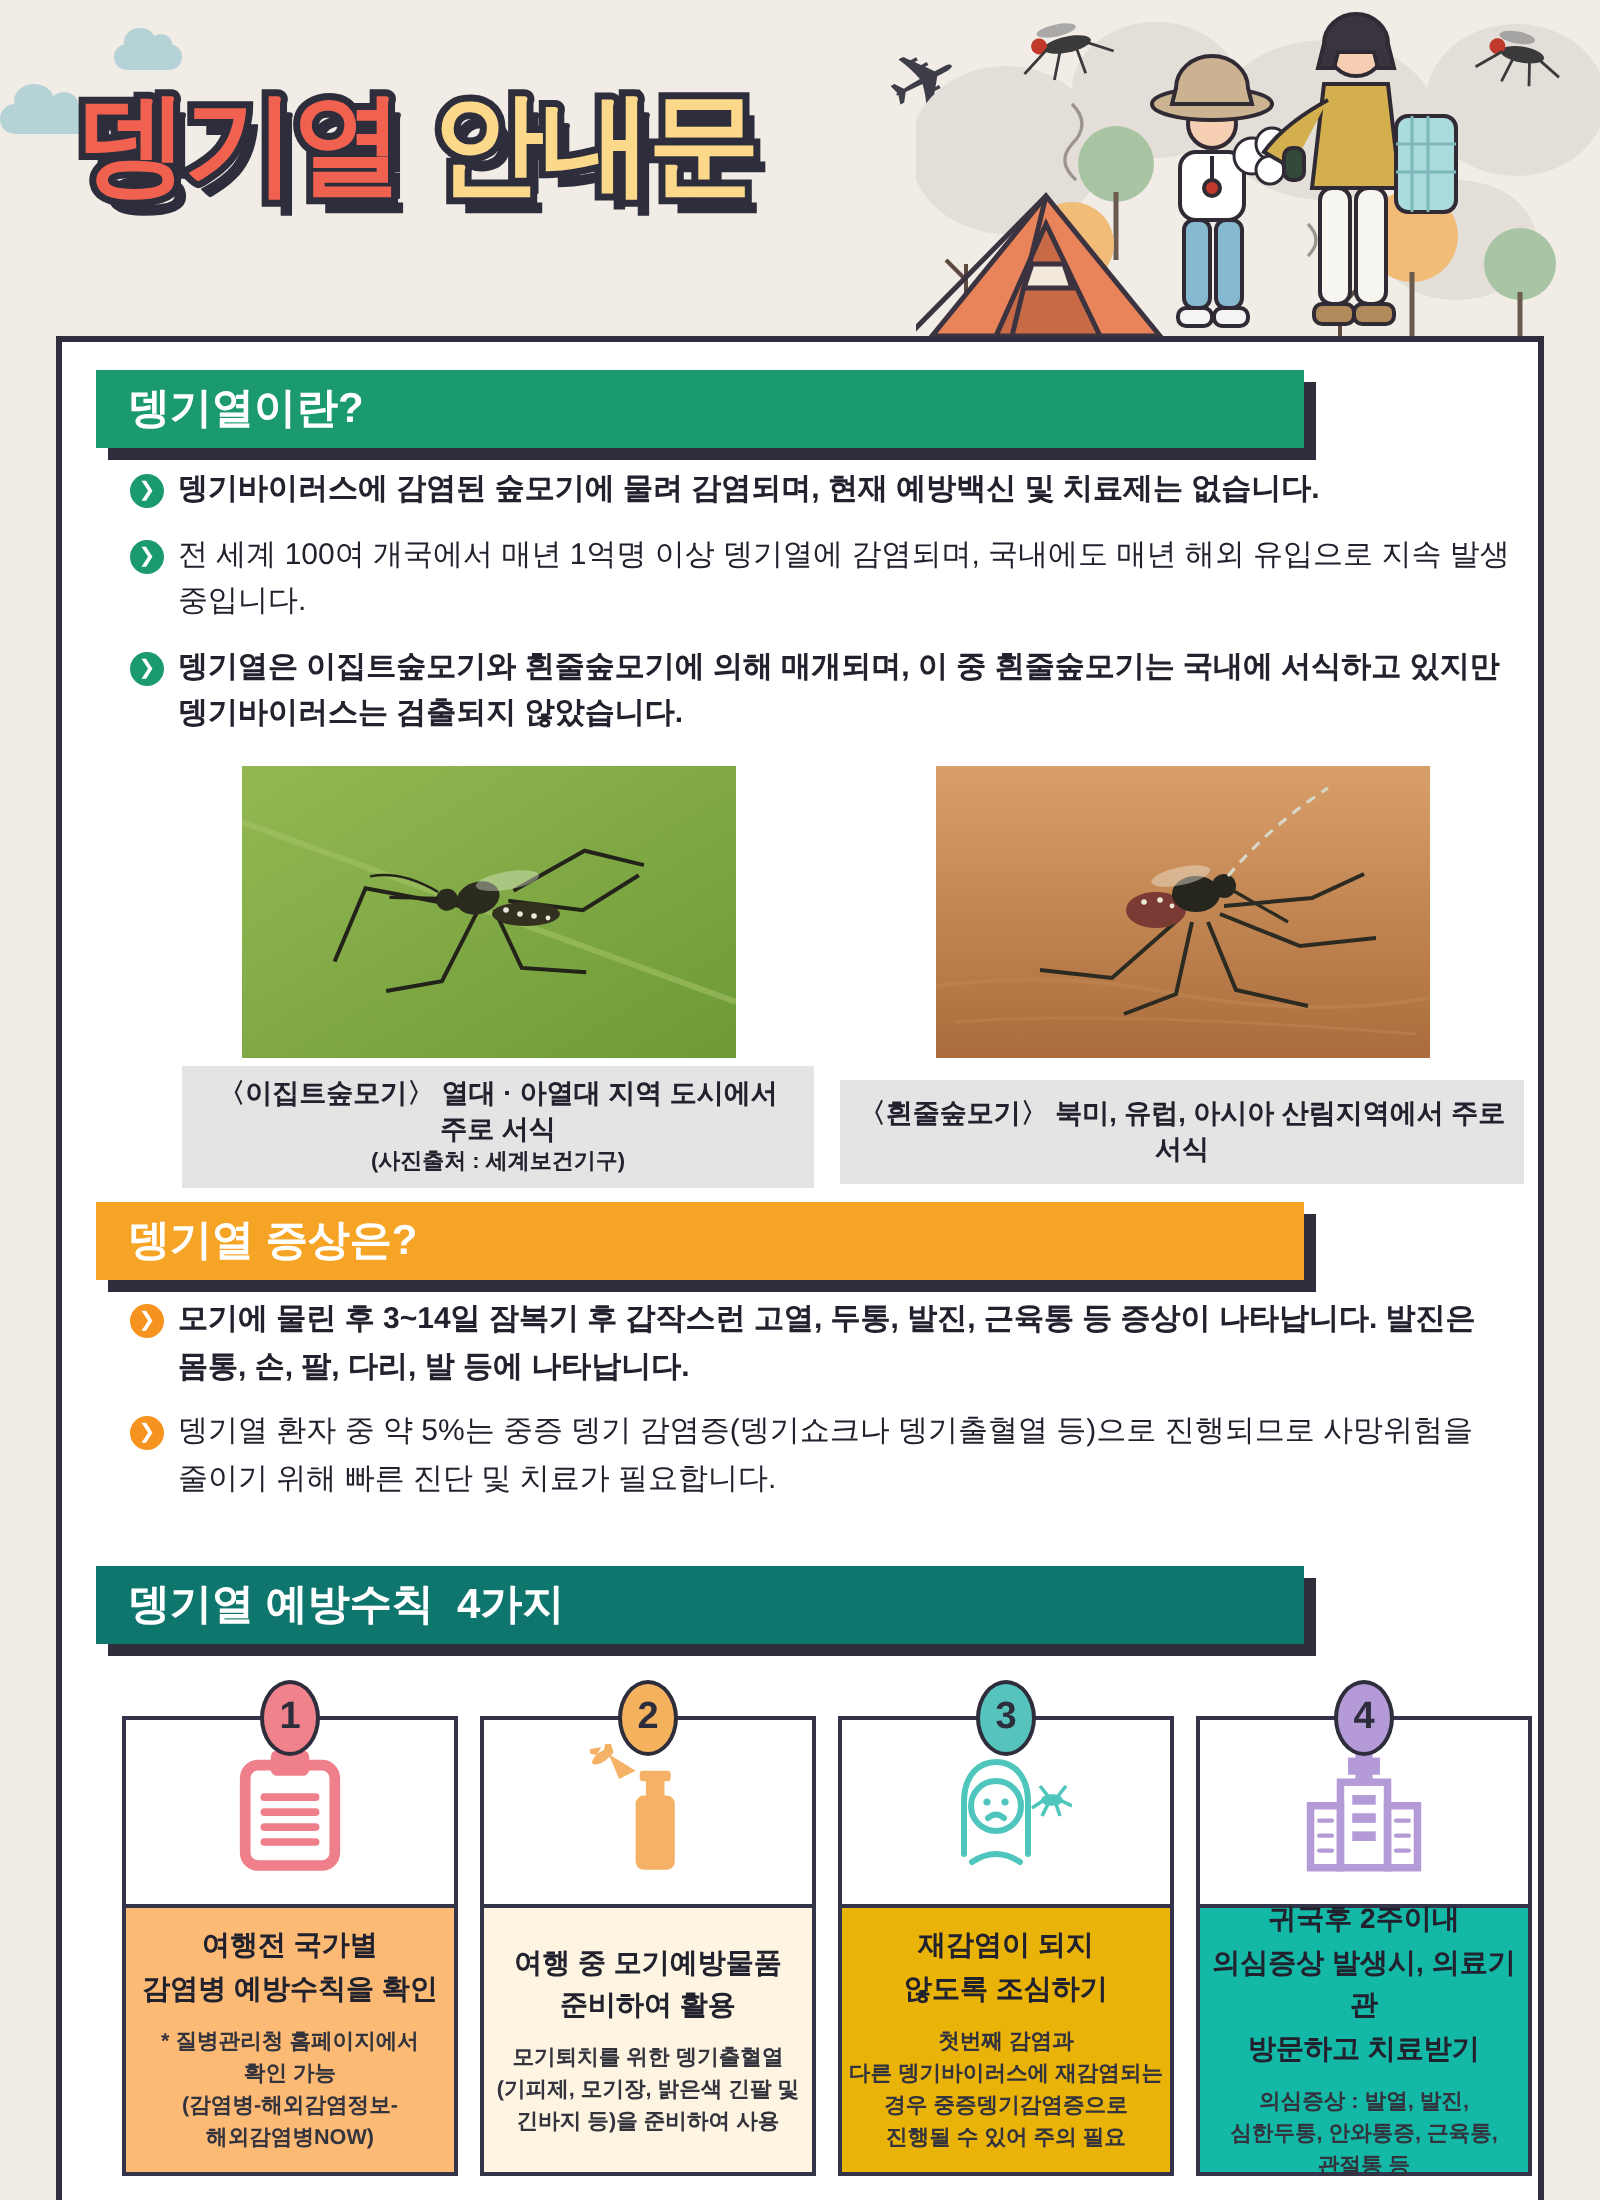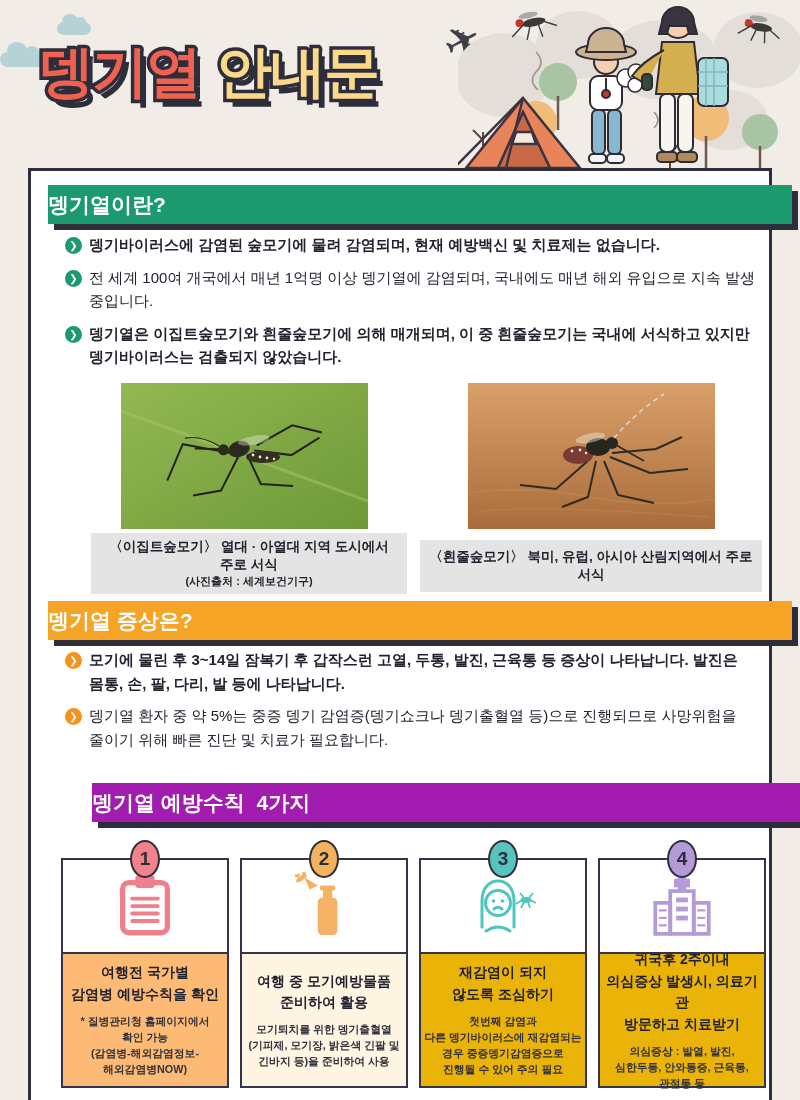--- a/index.html
+++ b/index.html
@@ -27,27 +27,27 @@
   .main-title .t-red{color:#f0624f;}
   .main-title .t-yellow{color:#fbd88a;margin-left:16px;}
   .plane{position:absolute;left:444px;top:16px;font-size:44px;color:#3e3e48;transform:rotate(-28deg);}
   .hero{position:absolute;left:458px;top:0;width:342px;height:170px;}
   
   .content-box{
     position:absolute;left:28px;top:168px;width:744px;height:950px;
     background:#ffffff;border:3px solid #2e2e3e;box-sizing:border-box;
   }
   .bar{
-    position:absolute;left:17px;width:744px;height:39px;box-sizing:border-box;
-    color:#fff;font-size:21px;font-weight:800;line-height:39px;
+    position:absolute;left:17px;width:604px;height:39px;box-sizing:border-box;
+    color:#fff;font-size:21px;font-weight:800;line-height:39px;padding-left:16px;
     box-shadow:6px 6px 0 #2d2d3c;white-space:pre;
   }
   .bar-green{top:14px;background:#1a9a6e;}
   .bar-orange{top:430px;background:#f6a426;}
-  .bar-red{top:612px;background:#a21caf;margin-left:44px;}
+  .bar-red{top:612px;background:#0f766e;}
   .bullets{position:absolute;left:34px;right:14px;}
   .bul-1{top:62px;}
   .bul-2{top:477px;}
   .bullet{display:flex;gap:7px;margin-bottom:9px;align-items:flex-start;}
   .bullet p{margin:0;font-size:15px;line-height:1.57;word-break:keep-all;font-weight:500;}
   .bullet p.bold{font-weight:800;}
   .bico{
     flex:0 0 auto;width:17px;height:17px;border-radius:50%;margin-top:4px;
     color:#fff;font-size:10px;font-weight:900;line-height:17px;text-align:center;
   }
@@ -77,21 +77,21 @@
     background:#fff;z-index:2;
   }
   .n1{background:#f0828c;} .n2{background:#f5b25e;} .n3{background:#56c4bc;} .n4{background:#b49bd8;}
   .card-icon{height:90px;display:flex;align-items:center;justify-content:center;background:#fff;}
   .card-body{
     position:absolute;left:0;right:0;top:92px;bottom:0;
     border-top:2px solid #33334a;
     display:flex;flex-direction:column;justify-content:center;align-items:center;
     padding:4px 3px;box-sizing:border-box;text-align:center;
   }
-  .bg1{background:#fdba74;} .bg2{background:#fdf4e2;} .bg3{background:#eab308;} .bg4{background:#eab308;}
+  .bg1{background:#fdba74;} .bg2{background:#fdf4e2;} .bg3{background:#eab308;} .bg4{background:#14b8a6;}
   .card-title{white-space:pre-line;font-size:14px;font-weight:800;color:#22222e;line-height:1.55;margin-bottom:7px;}
   .card-desc{white-space:pre-line;font-size:10.8px;font-weight:600;color:#33333d;line-height:1.5;}
   .c1{left:30px;} .c2{left:209px;} .c3{left:388px;} .c4{left:567px;}
 </style>
 </head>
 <body>
 
 <div class="cloud cloud1"></div>
 <div class="cloud cloud2"></div>
 

